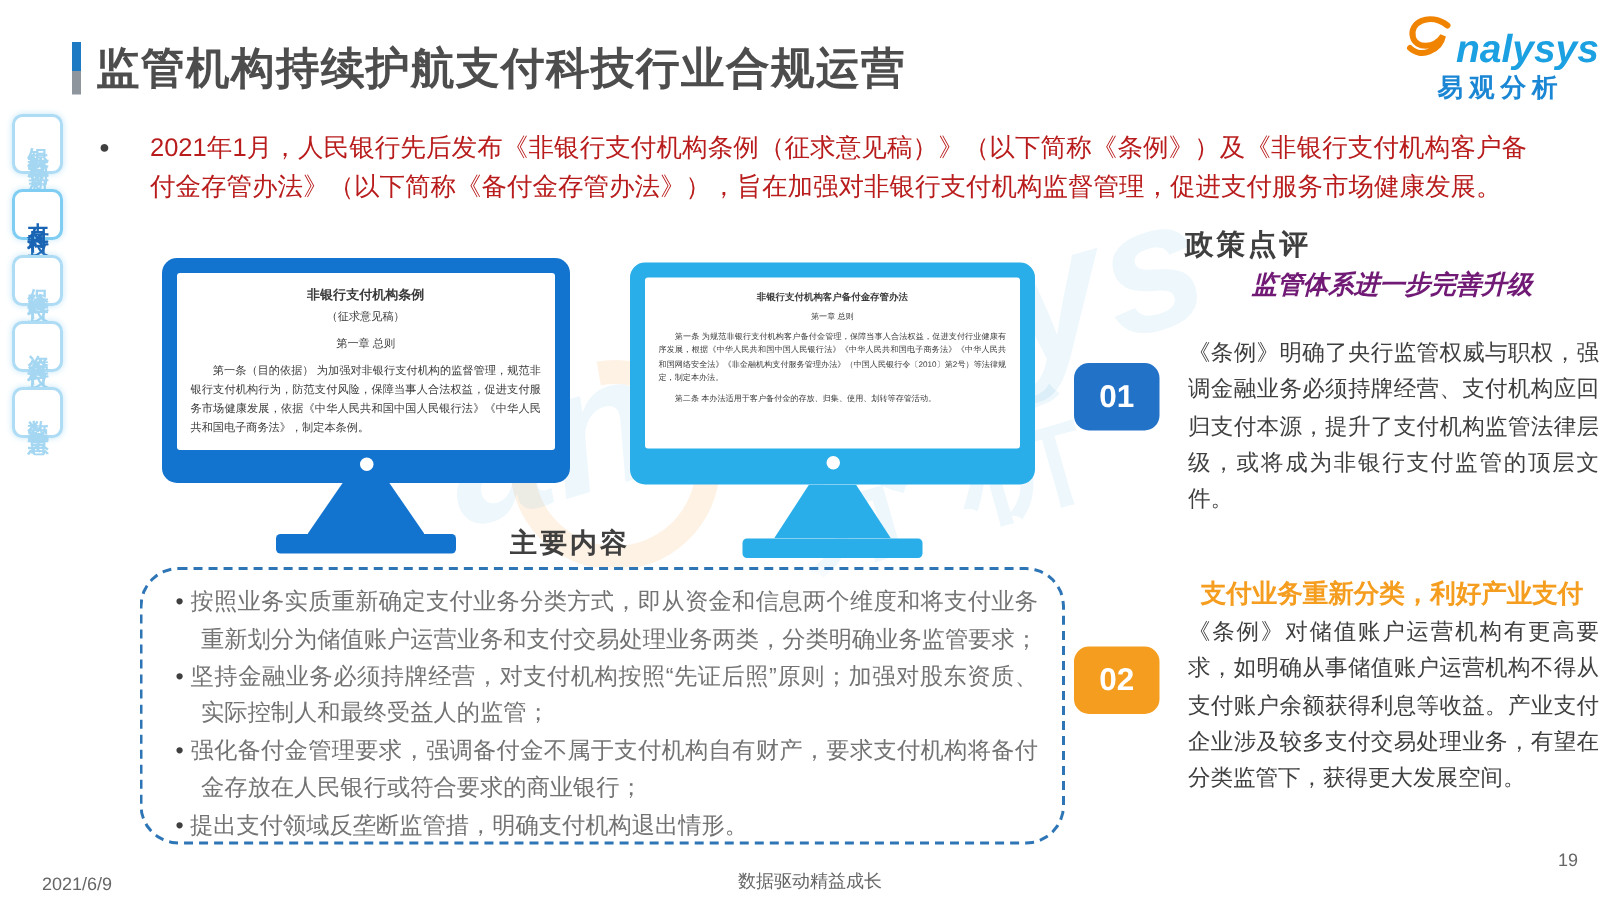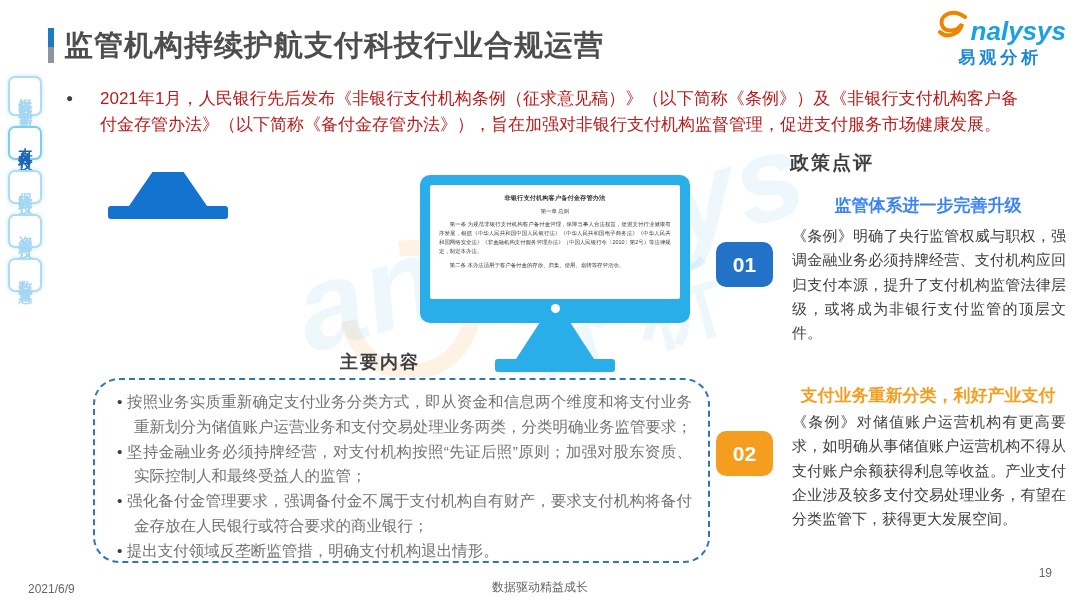--- a/index.html
+++ b/index.html
@@ -62,21 +62,21 @@
   .main-label { position:absolute; left:340px; top:350px; font-size:18px; font-weight:bold; color:#3f3f3f; letter-spacing:2px; z-index:1; }
   .dashed-box { position:absolute; left:93px; top:378px; width:617px; height:185px; border:2px dashed #2e75b6;
                 border-radius:26px; padding:10px 16px 8px 22px; z-index:1; background:rgba(255,255,255,0.55); }
   .box-item { font-size:15.5px; color:#737373; line-height:1.6; padding-left:17px; text-indent:-17px; text-align:justify; }
   .box-item::before { content:"•  "; color:#3f3f3f; }
 
   
   .policy-title { position:absolute; left:790px; top:150px; width:276px; font-size:19px;
                   font-weight:bold; color:#3f3f3f; letter-spacing:2px; z-index:1; }
   .sec-heading { position:absolute; left:790px; width:276px; text-align:center; font-size:17px; font-weight:bold; z-index:1; }
-  .sec1-heading { top:194px; color:#3b82f6; }
+  .sec1-heading { top:178px; color:#701a75;font-style:italic; }
   .sec2-heading { top:384px; color:#f59d1e; }
   .sec-body { position:absolute; left:792px; width:274px; font-size:15px; color:#3f3f3f; line-height:1.62; text-align:justify; z-index:1; }
   .sec1-body { top:224px; }
   .sec2-body { top:410px; }
   .badge { position:absolute; width:57px; height:45px; border-radius:10px; color:#ffffff; font-size:21px; font-weight:bold;
            display:flex; align-items:center; justify-content:center; z-index:1;text-align:center; }
   .badge-01 { left:716px; top:242px; background:#2272c8; }
   .badge-02 { left:716px; top:431px; background:#f59d1e; }
 
   
@@ -117,20 +117,31 @@
     <div class="side-tab">资管科技</div>
     <div class="side-tab">数字普惠</div>
   </div>
 
   <div class="intro">
     <span class="intro-marker">●</span>
     <span class="intro-text">2021年1月，人民银行先后发布《非银行支付机构条例（征求意见稿）》（以下简称《条例》）及《非银行支付机构客户备付金存管办法》（以下简称《备付金存管办法》），旨在加强对非银行支付机构监督管理，促进支付服务市场健康发展。</span>
   </div>
 
   <div class="monitor m1" style="left:108px; top:172px;">
+    <div class="m-frame">
+      <div class="m-screen">
+        <div class="fit">
+          <div class="doc-title">非银行支付机构条例</div>
+          <div class="doc-sub">（征求意见稿）</div>
+          <div class="doc-chapter">第一章  总则</div>
+          <p class="doc-body">第一条（目的依据）  为加强对非银行支付机构的监督管理，规范非银行支付机构行为，防范支付风险，保障当事人合法权益，促进支付服务市场健康发展，依据《中华人民共和国中国人民银行法》《中华人民共和国电子商务法》，制定本条例。</p>
+        </div>
+      </div>
+      <div class="m-dot"></div>
+    </div>
     <div class="m-neck"></div>
     <div class="m-base"></div>
   </div>
 
   <div class="monitor m2" style="left:420px; top:175px;">
     <div class="m-frame">
       <div class="m-screen">
         <div class="fit">
           <div class="doc-title">非银行支付机构客户备付金存管办法</div>
           <div class="doc-chapter">第一章  总则</div>

